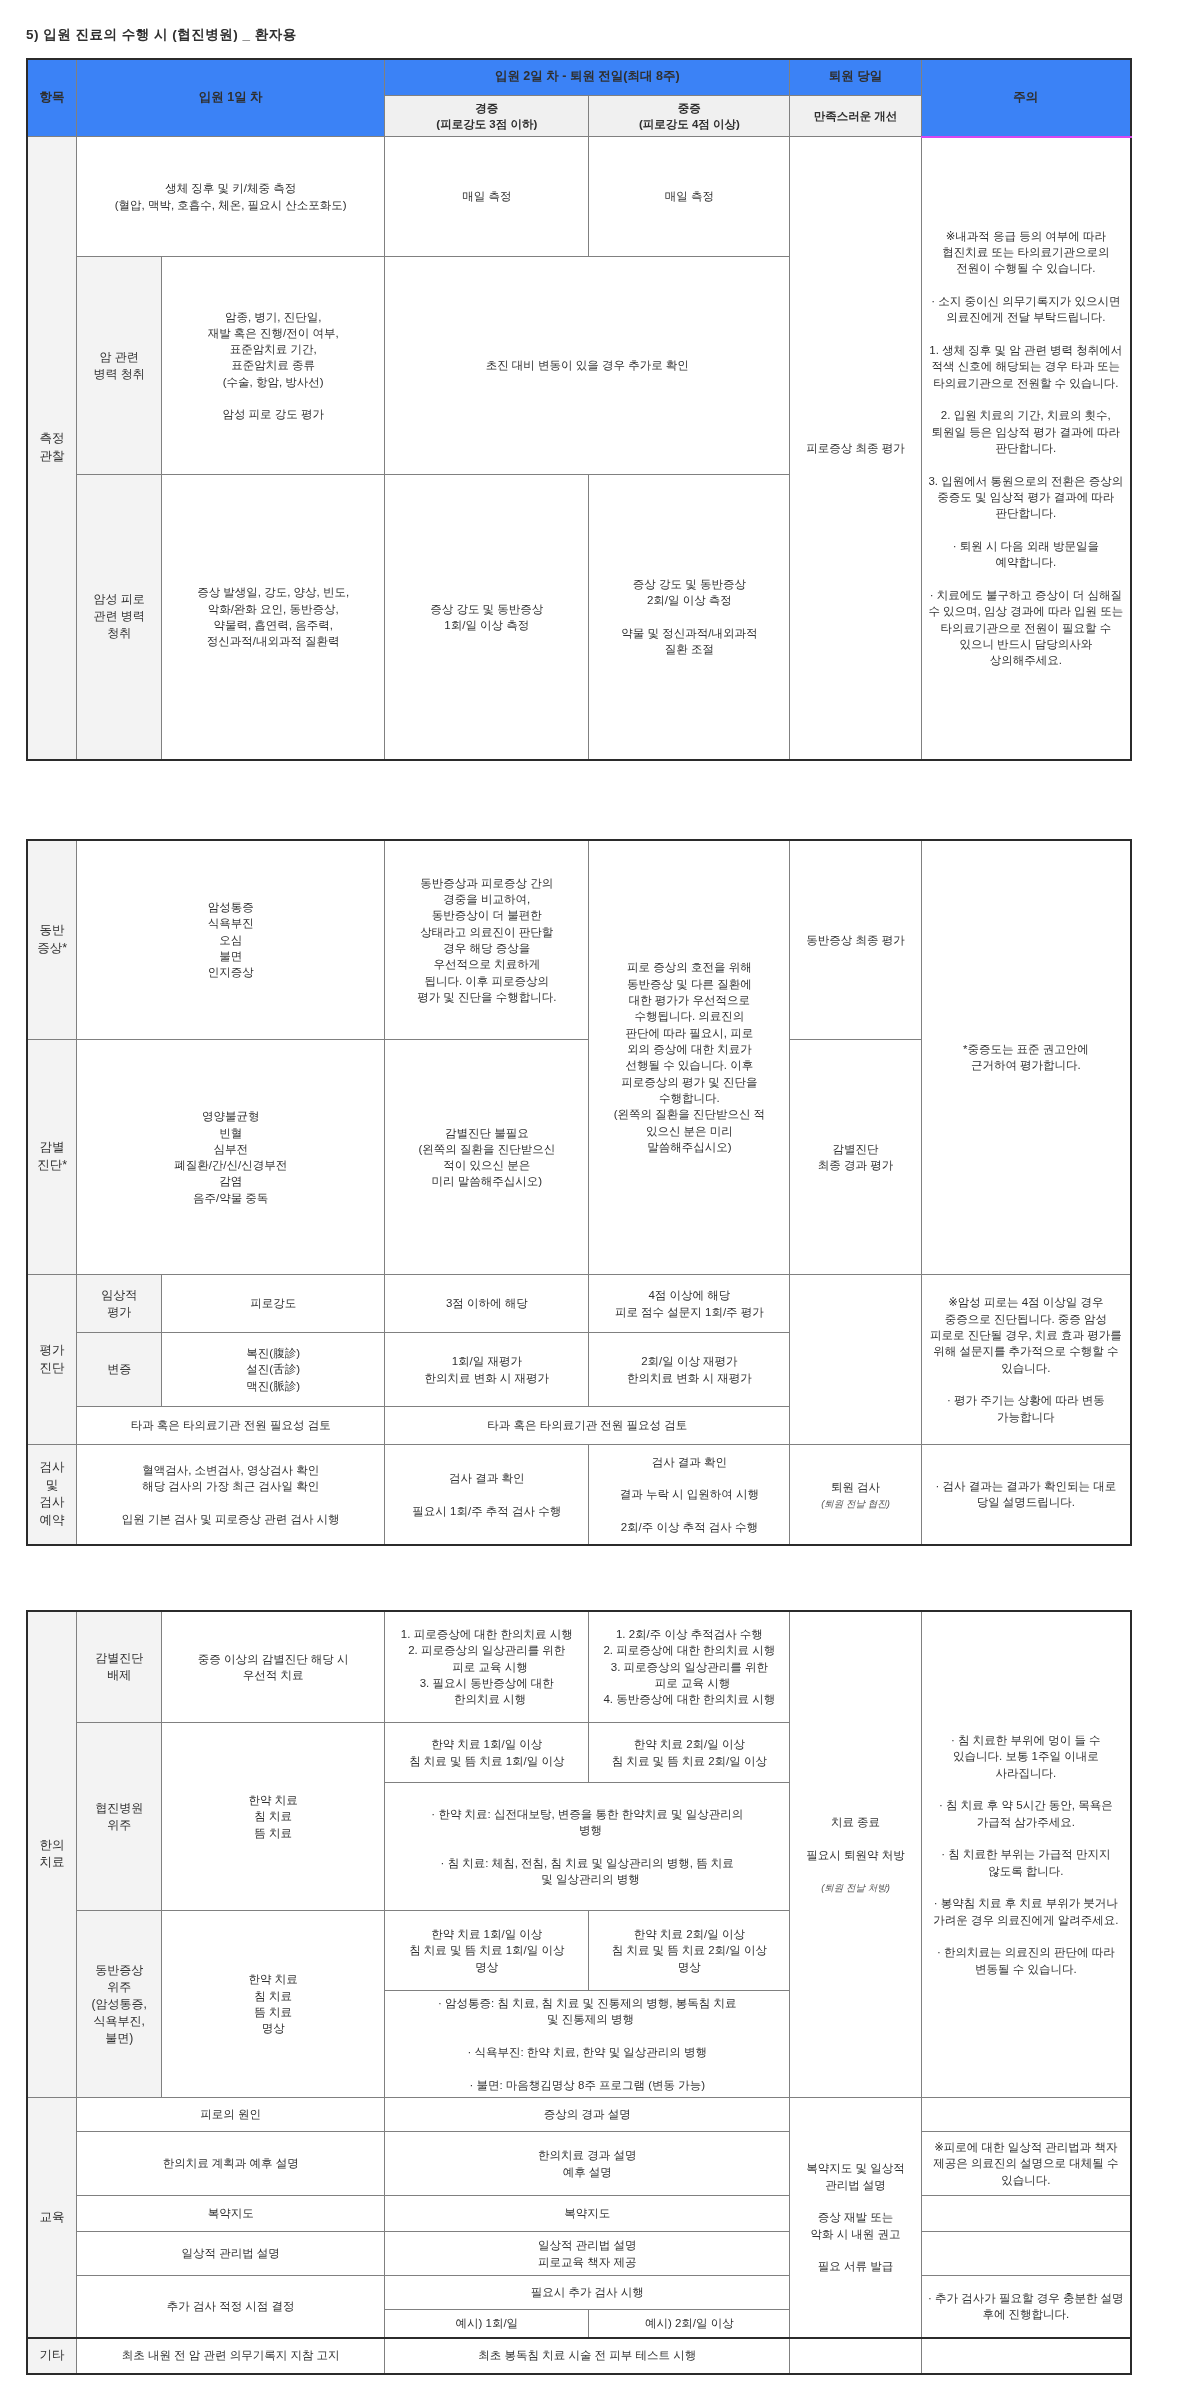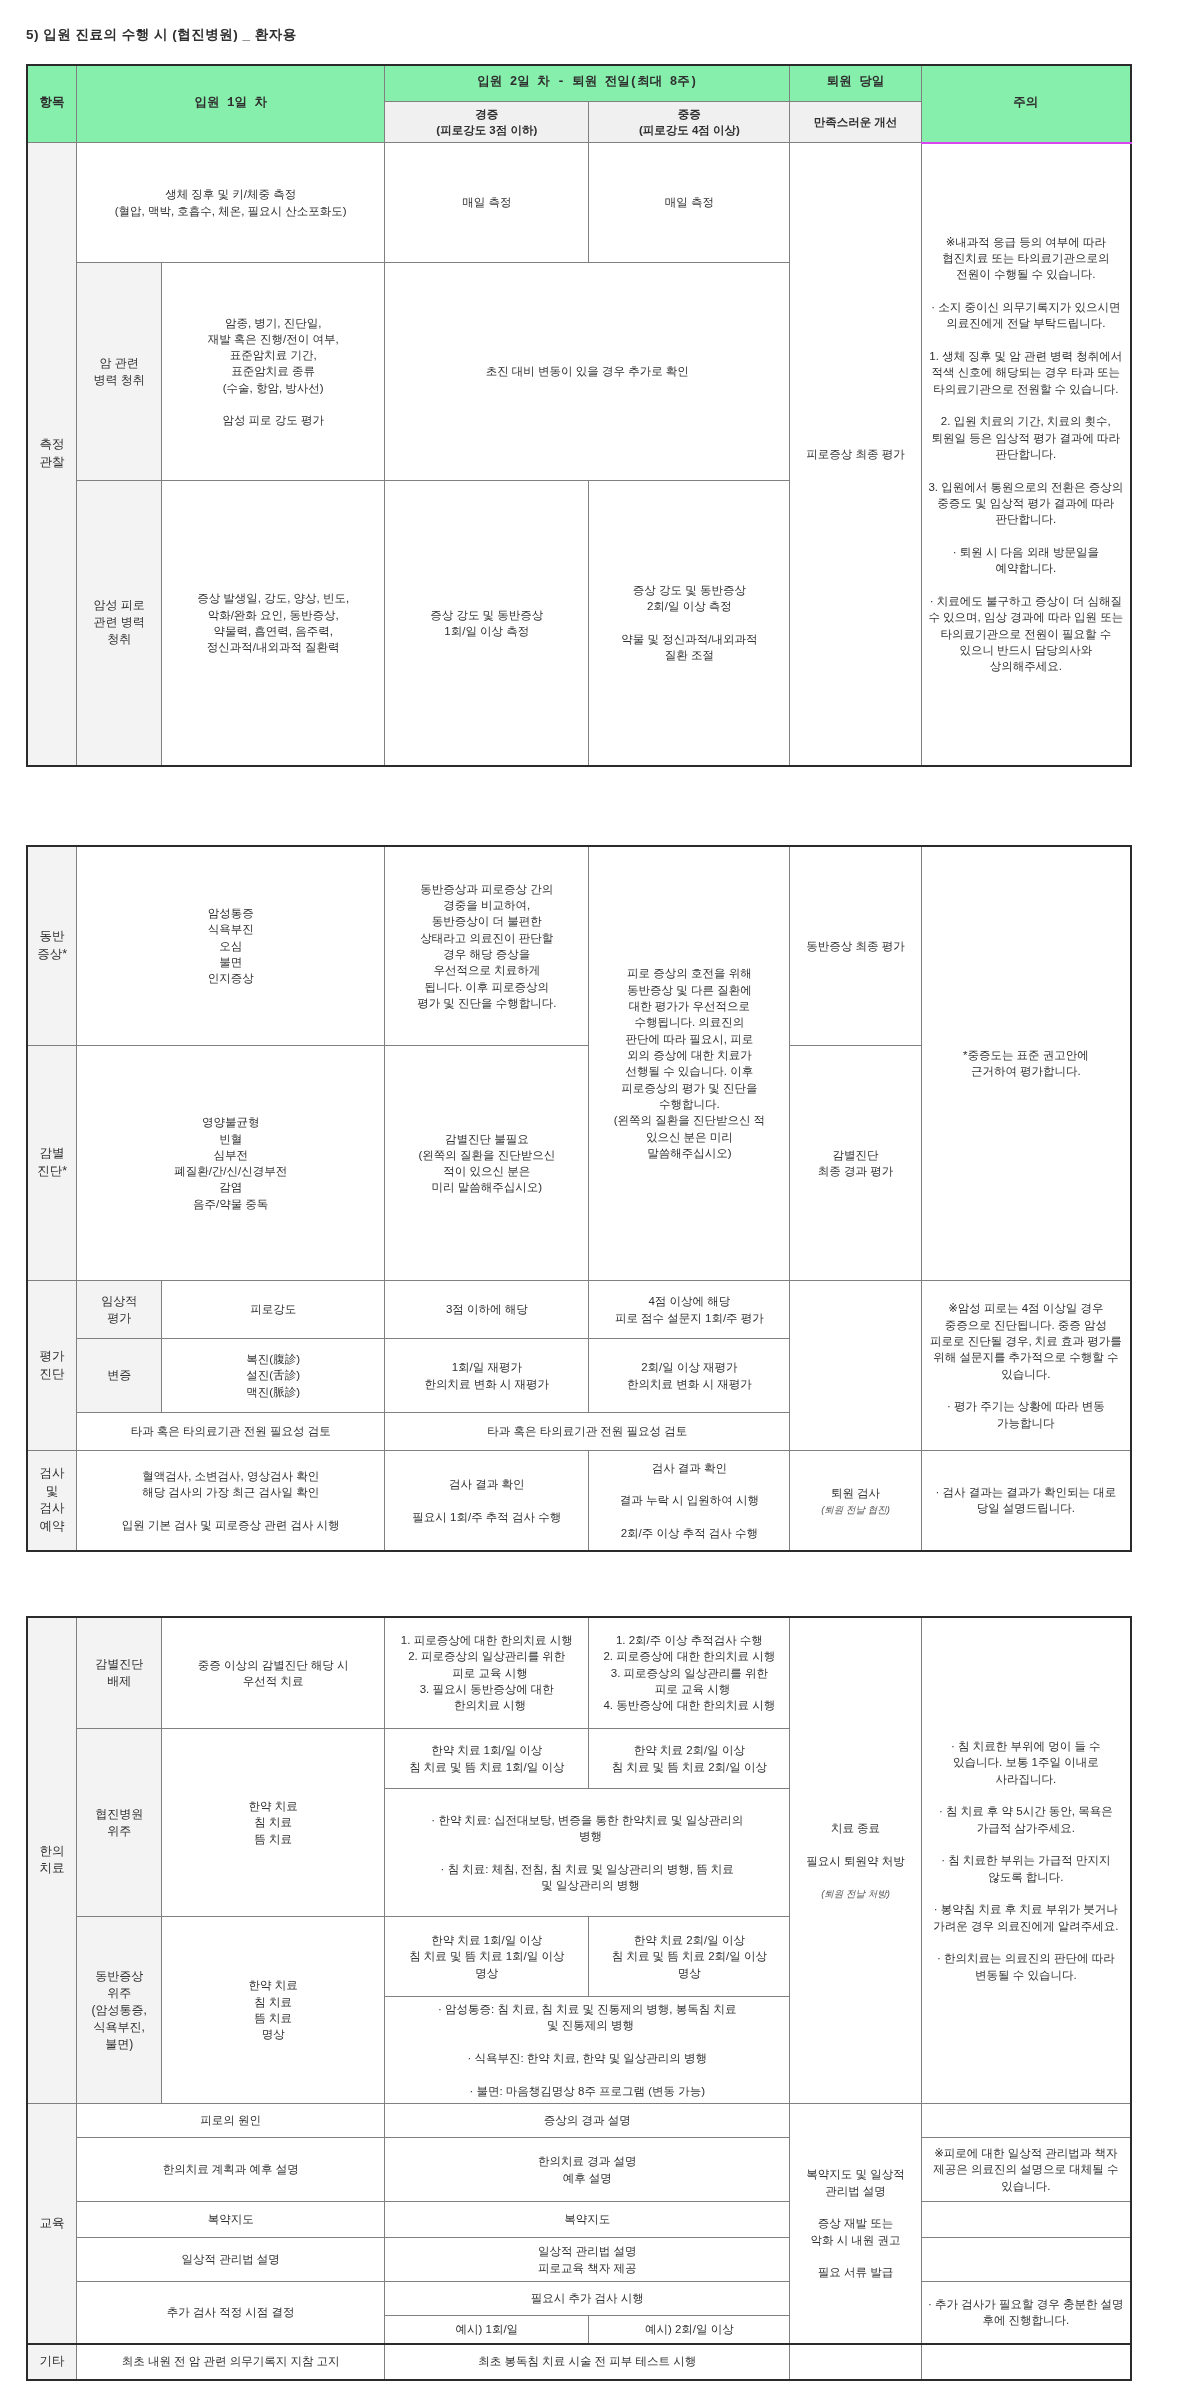--- a/index.html
+++ b/index.html
@@ -1,30 +1,30 @@
 <!DOCTYPE html>
 <html><head>
 <meta charset="utf-8">
 <style>
   * { box-sizing: border-box; margin: 0; padding: 0; }
   body {
     width: 1181px; min-height: 2389px; background: #ffffff;
     font-family: "Liberation Sans", "DejaVu Sans", sans-serif;
     color: #2f2f2f; padding: 26px 24px 30px 26px;
   }
-  .doc-title { font-size: 13.5px; font-weight: bold; letter-spacing: 0.5px; margin-bottom: 20px; }
+  .doc-title { font-size: 13.5px; font-weight: bold; letter-spacing: 0.5px; margin-bottom: 14px; }
   table.sheet {
     width: 1106px; border-collapse: collapse; table-layout: fixed;
     border: 2px solid #2b2b2b; font-size: 11.5px; line-height: 1.42;
   }
   table.sheet td, table.sheet th {
     border: 1px solid #808080; vertical-align: middle; text-align: center;
     padding: 4px 6px; white-space: pre-wrap; word-break: keep-all;
   }
-  td.hd { background: #86efac; font-weight: bold; font-size: 12.5px; font-family: Liberation Mono, monospace; }
+  td.hd { background: #3b82f6; font-weight: bold; font-size: 12.5px; }
   td.hd2 { background: #f0f0f0; font-weight: bold; font-size: 11.5px; }
   td.lab { background: #f3f3f3; font-size: 12px; }
   td.vlab { background: #f3f3f3; font-size: 12.5px; }
   td.tl { text-align: left; margin-top: 36px; }
   .hdr-sep td { border-bottom: 2px solid #2b2b2b; }
   tr.thick-top td { border-top: 2px solid #2b2b2b; }
   .note-small { display: block; font-size: 9.5px; font-style: italic; color: #555; margin-top: 2px; }
   .note-small2 { display: block; font-size: 9.5px; color: #555; margin-top: 18px; font-style: italic; }
   .gap1 { height: 78px; } .gap2 { height: 64px; }
 </style>

